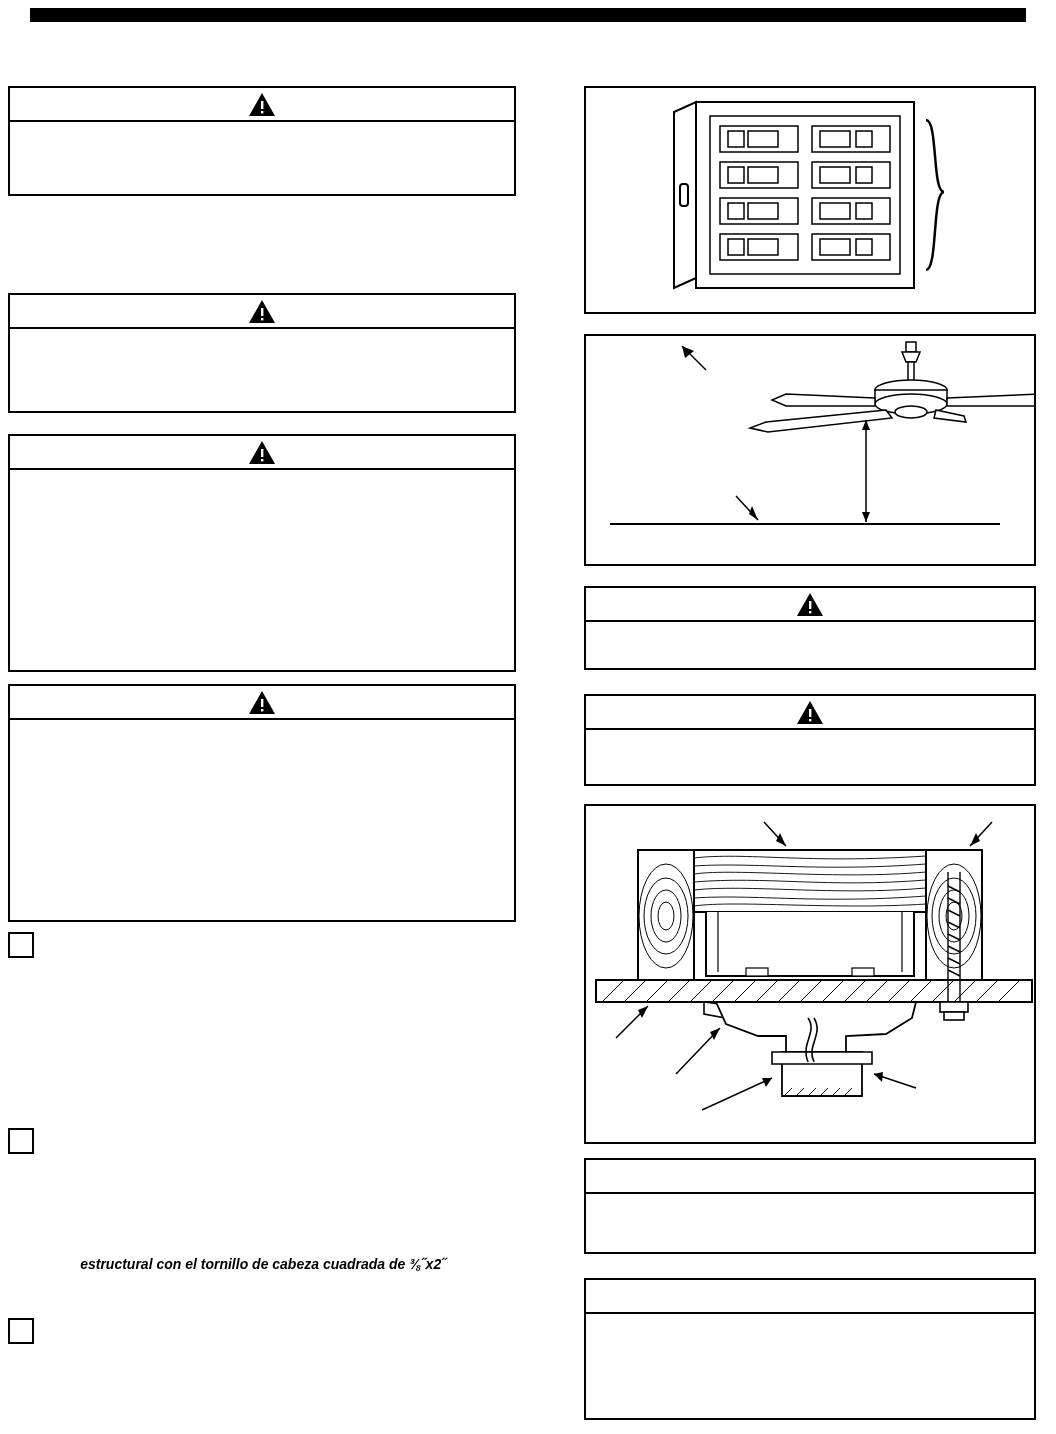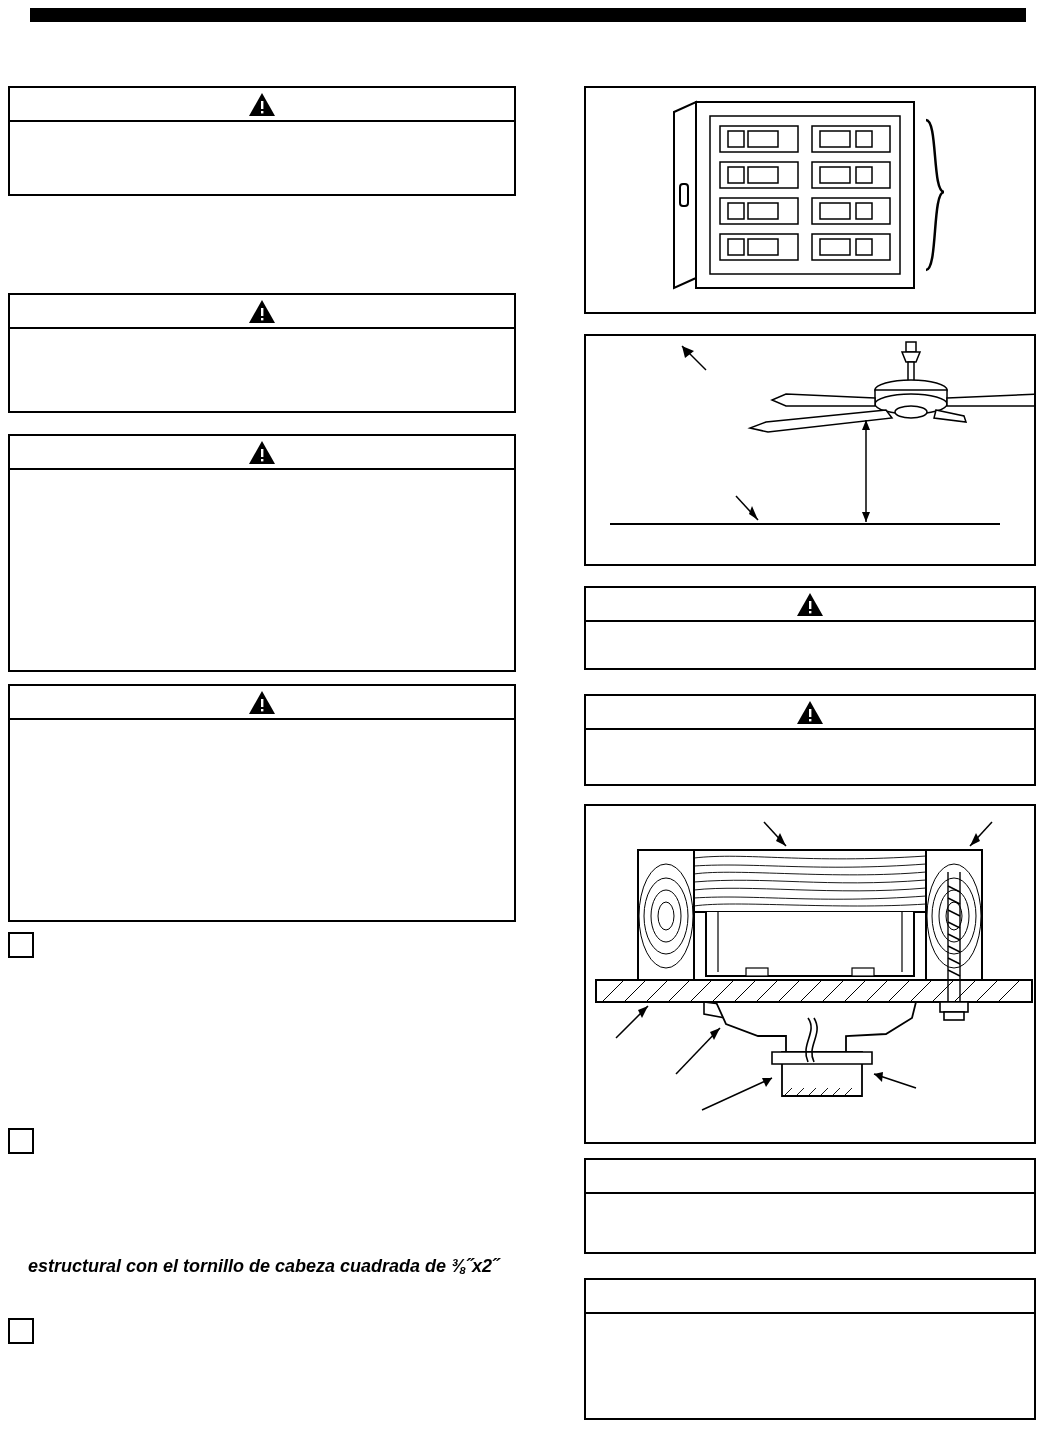--- a/index.html
+++ b/index.html
@@ -71,21 +71,21 @@
   }
   .step-text {
     position: absolute;
     font-size: 11.5px;
     line-height: 1.45;
   }
   .step-text p { margin: 0 0 4px 0; }
   .emph-line {
     font-style: italic;
     font-weight: bold;
-    font-size: 18px;
+    font-size: 14px;
     text-align: center;
   }
   
   .illus {
     position: absolute;
     border: 2px solid #000000;
     box-sizing: border-box;
     background: #ffffff;
     overflow: hidden;
   }

